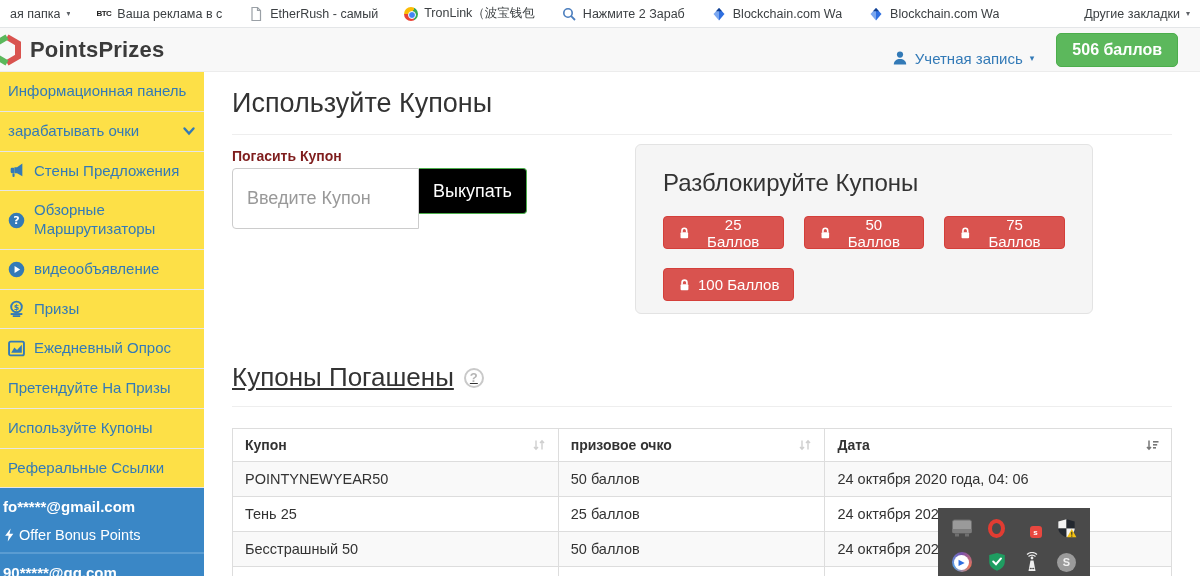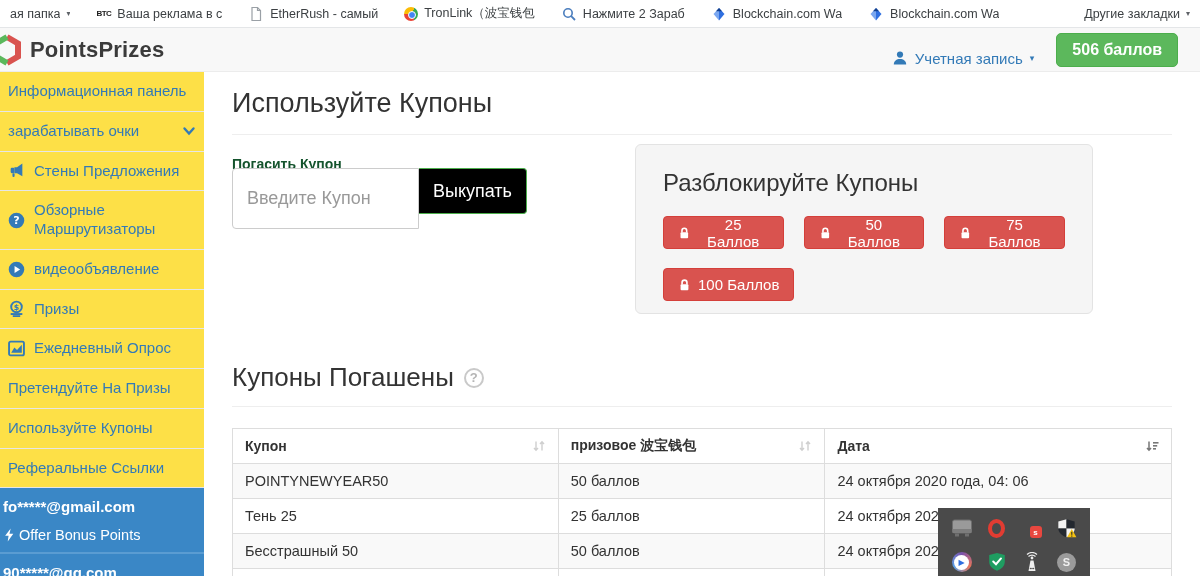--- a/index.html
+++ b/index.html
@@ -57,21 +57,21 @@
   .account-block { background:#3a87c6; color:#fff; padding:10px 3px 9px; cursor:pointer; }
   .account-block + .account-block { border-top:2px solid #5a9cd2; }
   .account-email { font-weight:bold; font-size:15px; }
   .account-bonus { display:flex; align-items:center; gap:4px; font-size:14.5px; margin-top:12px; }
 
   
   .main { position:absolute; left:232px; top:72px; right:0; bottom:0; background:#fff; }
   .page-title { position:absolute; top:16px; left:0; font-size:27px; font-weight:400; color:#333; }
   .rule { position:absolute; left:0; width:940px; border-top:1px solid #eee; }
   .rule-1 { top:62px; } .rule-2 { top:334px; }
-  .redeem-label { position:absolute; top:84px; left:0; font-size:14px; font-weight:bold; color:#14532d; }
+  .redeem-label { position:absolute; top:76px; left:0; font-size:14px; font-weight:bold; color:#7f1d1d; }
   .redeem-group { position:absolute; top:96px; left:0; display:flex; height:46px; }
   .redeem-input {
     width:187px; height:61px; border:1px solid #ccc; border-radius:4px 0 0 4px;
     padding:0 14px; font-size:18px; color:#555; outline:none;
     font-family:"Liberation Sans", sans-serif;
   }
   .redeem-input::placeholder { color:#999; }
   .redeem-btn {
     width:108px; height:46px; background:#000000; border:1px solid #4cae4c;
     border-left:none; border-radius:0 4px 4px 0; color:#fff; font-size:18px; cursor:pointer;
@@ -83,21 +83,21 @@
     padding:24px 27px;
   }
   .unlock-title { font-size:24px; font-weight:400; color:#333; }
   .unlock-row { display:flex; gap:20px; margin-top:19px; }
   .unlock-btn {
     display:inline-flex; align-items:center; gap:7px;
     background:#d9534f; border:1px solid #d43f3a; border-radius:4px;
     color:#fff; font-size:15px; padding:7px 14px; cursor:pointer; height:33px;
     font-family:"Liberation Sans", sans-serif;
   }
-  .history-title-row { position:absolute; top:290px; left:0; display:flex; align-items:center; gap:10px; }
+  .history-title-row { position:absolute; top:290px; left:0; display:flex; align-items:center; gap:10px;text-decoration:underline; }
   .history-title { font-size:26px; font-weight:400; color:#333; }
   .help-circle {
     width:20px; height:20px; border:2px solid #c9c9c9; border-radius:50%;
     color:#b5b5b5; font-size:13px; font-weight:bold;
     display:flex; align-items:center; justify-content:center;
   }
   .history-table { position:absolute; top:356px; left:0; width:940px; border-collapse:collapse; font-size:14.5px; }
   .history-table th, .history-table td { border:1px solid #ddd; text-align:left; }
   .history-table th { font-size:14px; font-weight:bold; padding:8px 12px; cursor:pointer; background:#fff; }
   .history-table td { padding:9px 12px; color:#333; }
@@ -334,21 +334,21 @@
           <span class="th-inner">
             <span>Купон</span>
             <svg class="sort-icon" width="14" height="14" viewBox="0 0 14 14">
               <path d="M4 2.5 V11 M2 9 L4 11.2 L6 9" fill="none" stroke="#cfcfcf" stroke-width="1.4"></path>
               <path d="M10 11.5 V3 M8 5 L10 2.8 L12 5" fill="none" stroke="#cfcfcf" stroke-width="1.4"></path>
             </svg>
           </span>
         </th>
         <th class="col-points">
           <span class="th-inner">
-            <span>призовое 波宝钱包</span>
+            <span>призовое очко</span>
             <svg class="sort-icon" width="14" height="14" viewBox="0 0 14 14">
               <path d="M4 2.5 V11 M2 9 L4 11.2 L6 9" fill="none" stroke="#cfcfcf" stroke-width="1.4"></path>
               <path d="M10 11.5 V3 M8 5 L10 2.8 L12 5" fill="none" stroke="#cfcfcf" stroke-width="1.4"></path>
             </svg>
           </span>
         </th>
         <th class="col-date">
           <span class="th-inner">
             <span>Дата</span>
             <svg class="sort-icon" width="14" height="14" viewBox="0 0 14 14">

